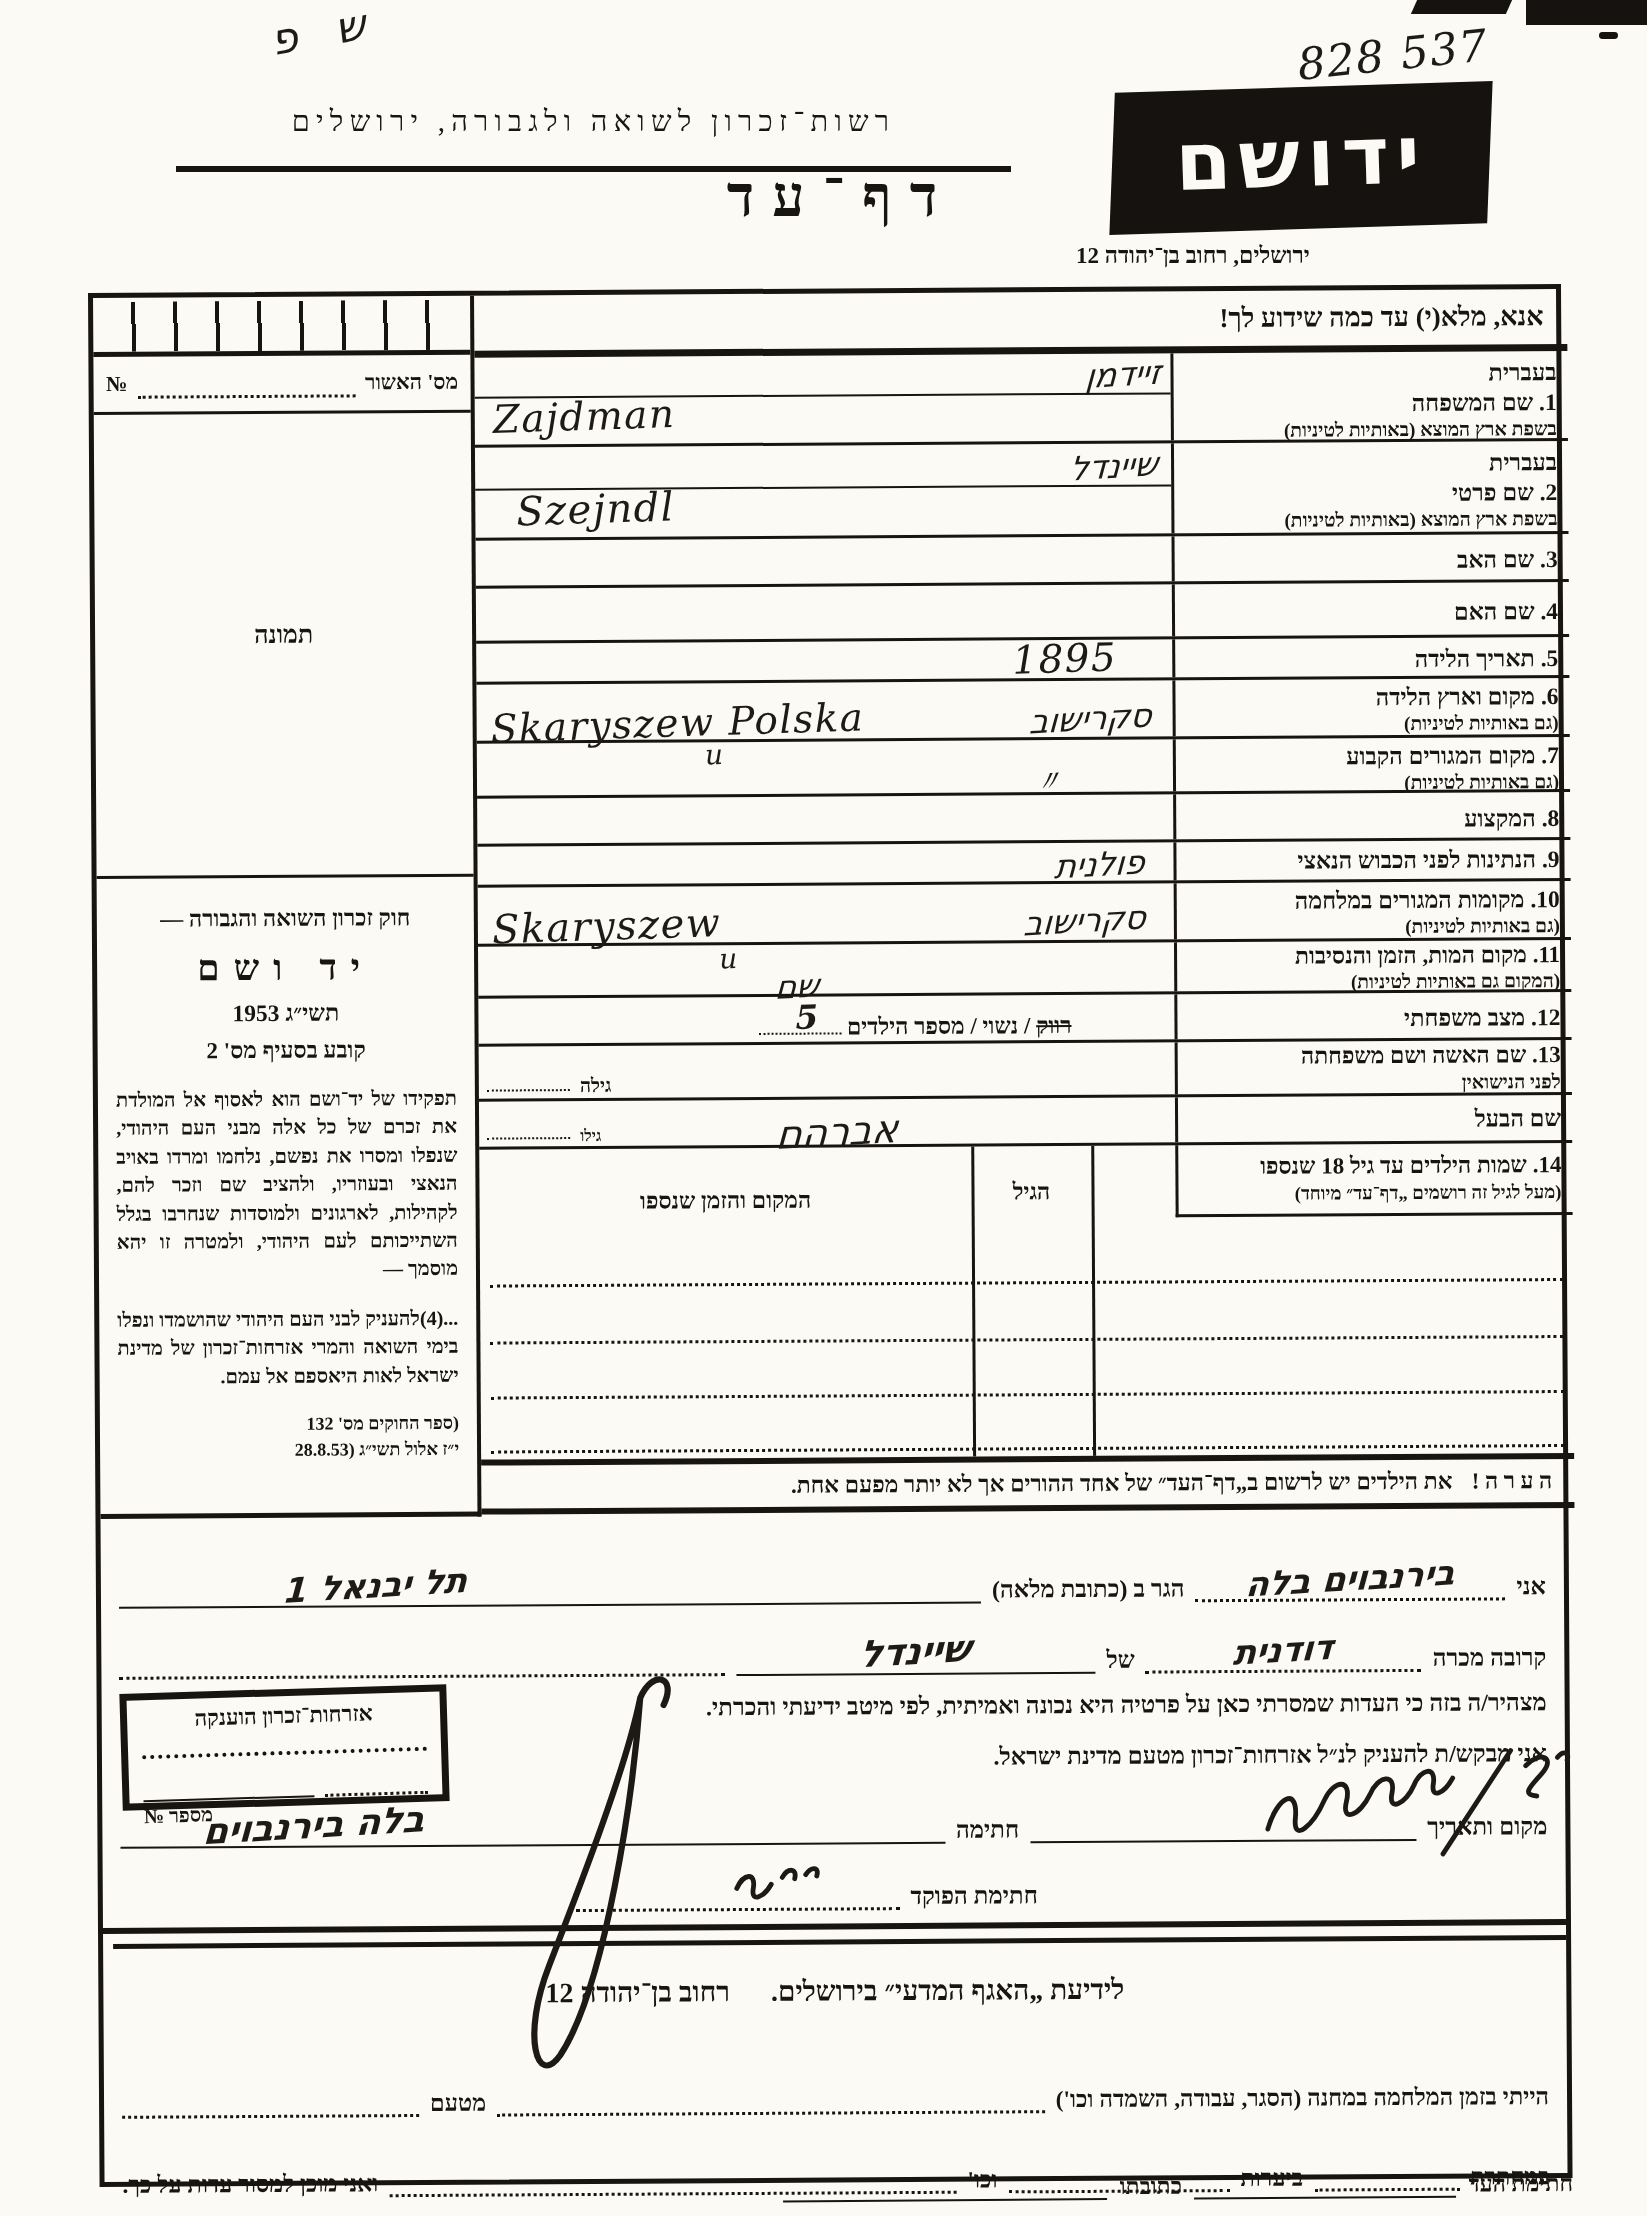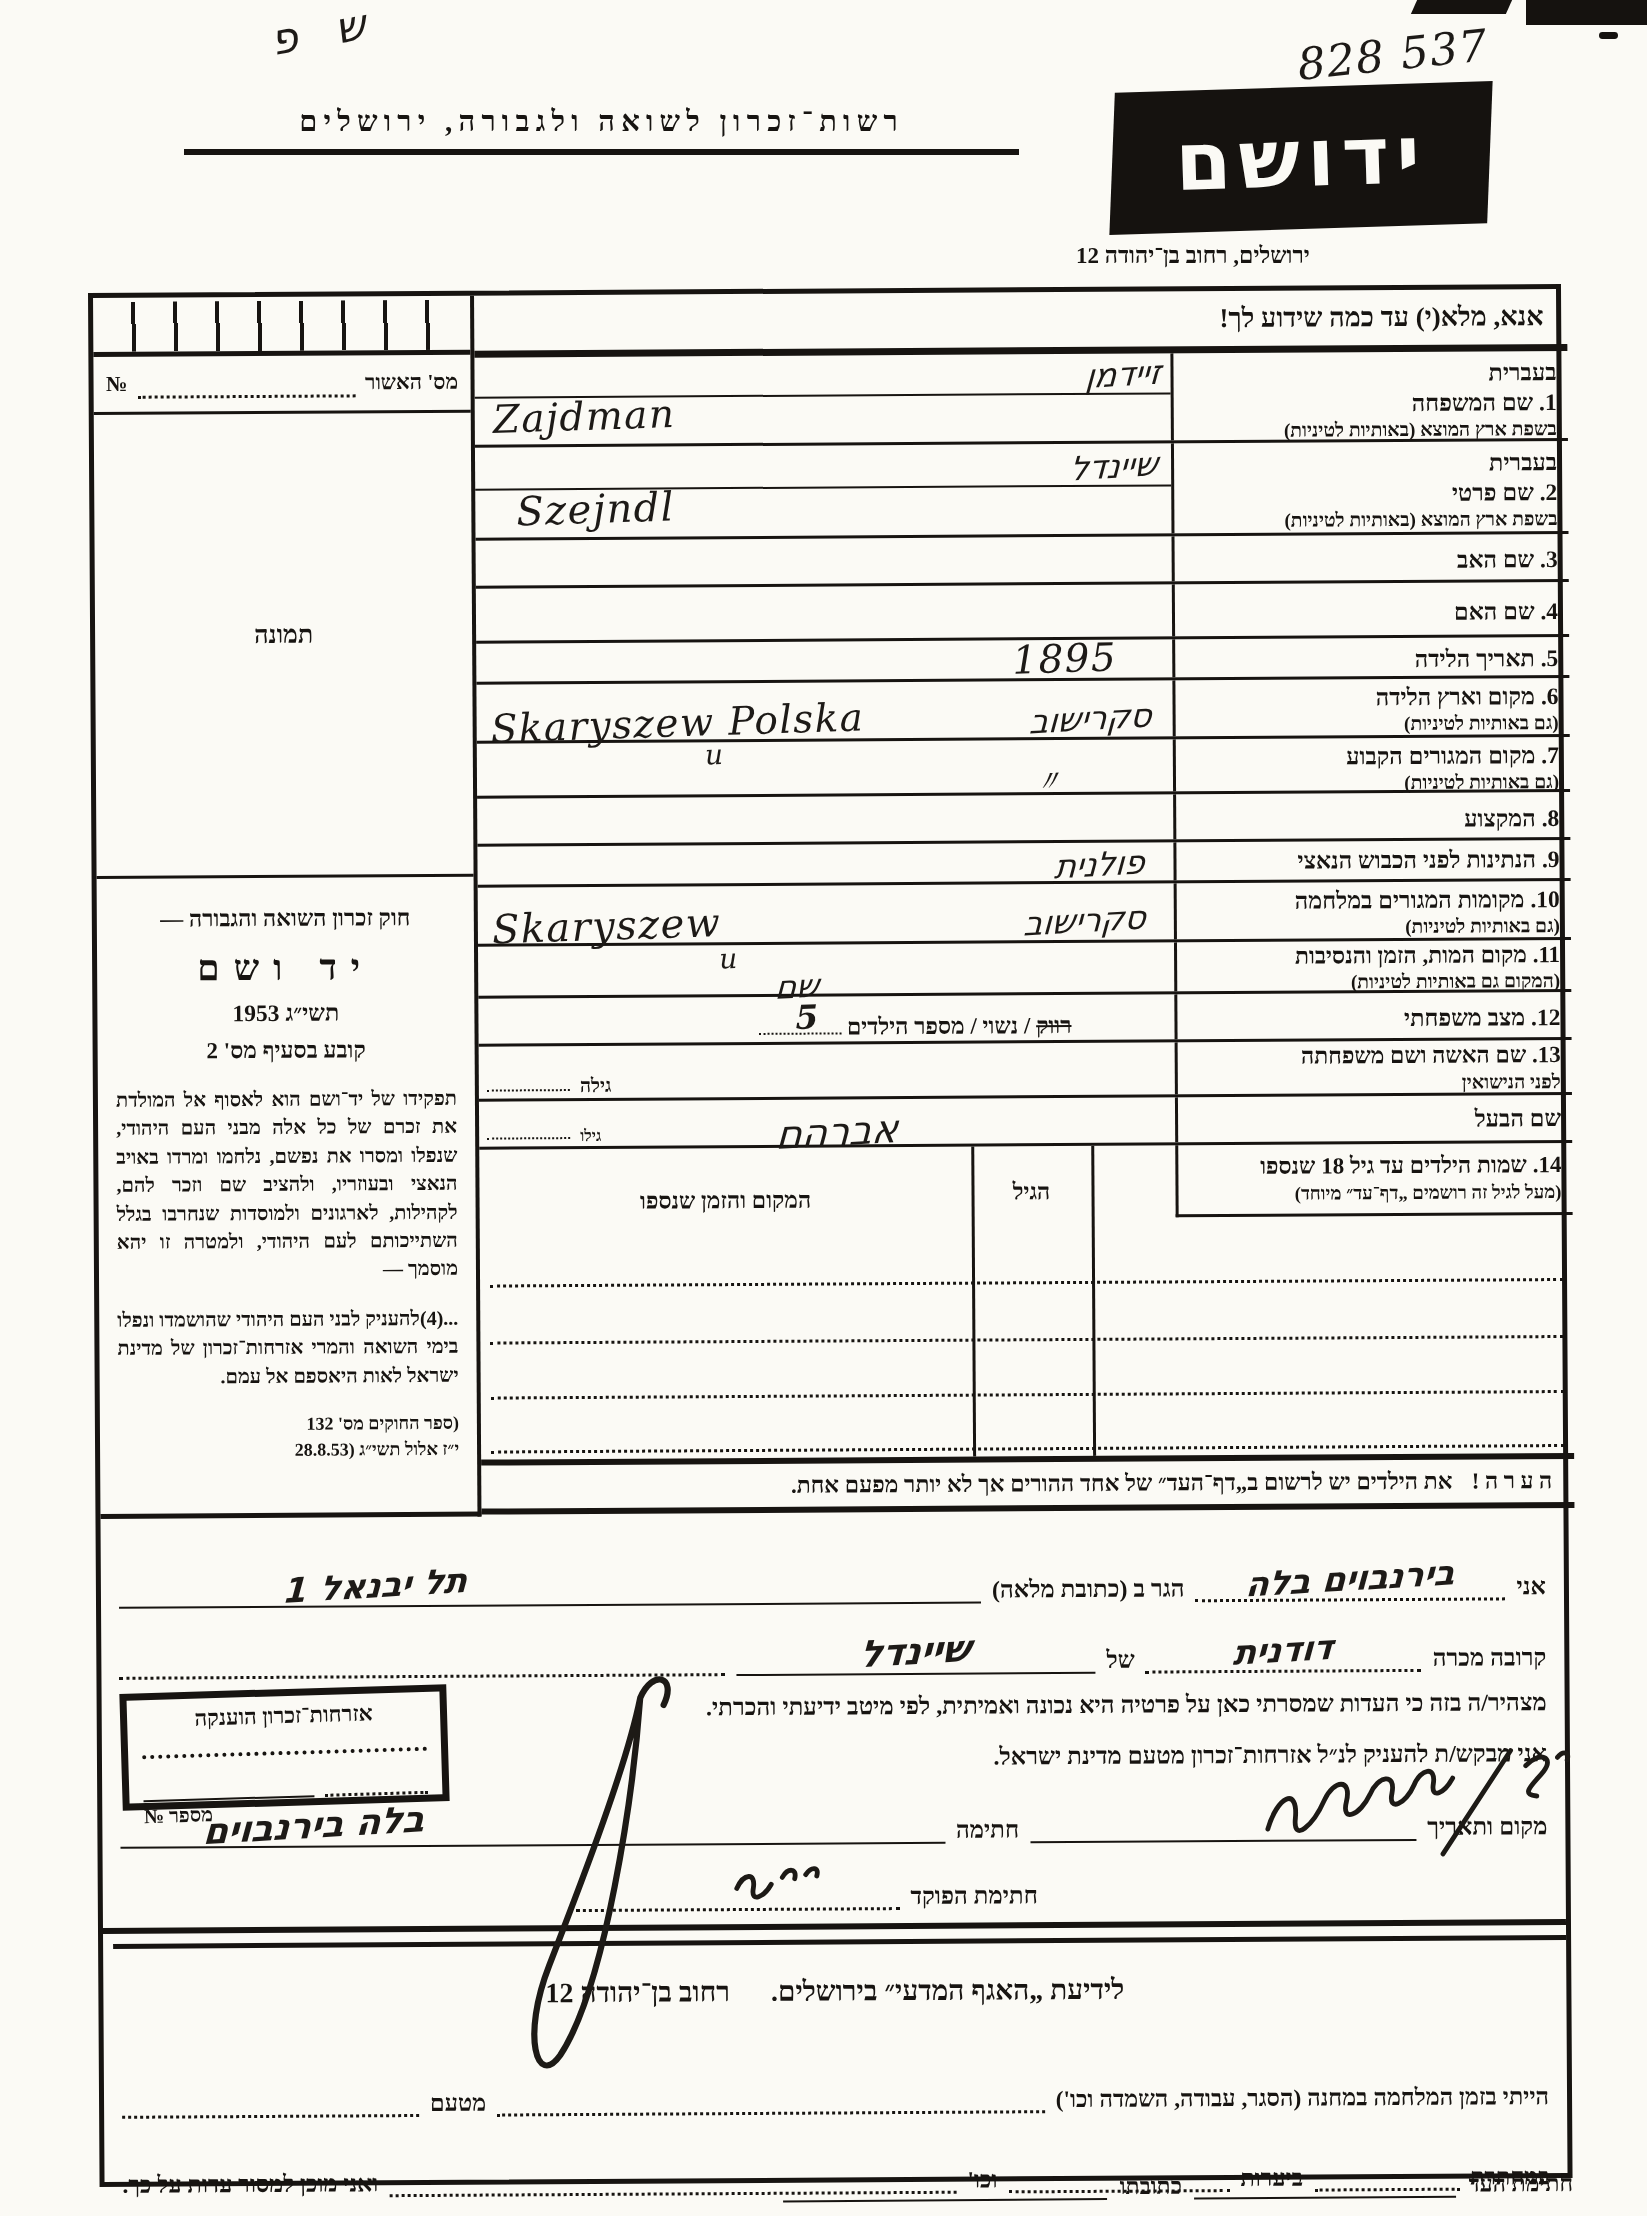--- a/index.html
+++ b/index.html
@@ -6,22 +6,22 @@
   body{background:#8a8a8a;font-family:"Liberation Serif",serif}
   #scan{position:relative;width:1648px;height:2216px;background:#fbfaf5;color:#171411;
         direction:rtl;overflow:hidden}
   .abs{position:absolute}
   
   .hwh{font-family:"DejaVu Sans",sans-serif;font-style:italic;display:inline-block;
        transform:rotate(-3deg) skewX(-8deg);color:#1d1a17}
   .hwl{font-family:"DejaVu Serif",serif;font-style:italic;display:inline-block;
        transform:rotate(-1.5deg);color:#1d1a17;letter-spacing:1.4px}
   
-  #auth{left:184px;top:105px;width:835px;text-align:center;font-size:29px;font-weight:bold;
-        letter-spacing:6.2px;border-bottom:6.2px solid #171411;padding-bottom:11px}
+  #auth{left:176px;top:105px;width:835px;text-align:center;font-size:29px;font-weight:normal;
+        letter-spacing:6.2px;border-bottom:6.2px solid #171411;padding-bottom:28px}
   #title{left:717px;top:164px;width:248px;text-align:center;font-size:57px;font-weight:bold;letter-spacing:18px}
   #subtitle{left:228px;top:229px;width:524px;text-align:center;font-size:30px;font-weight:bold;letter-spacing:7.6px}
   #logo{left:1112px;top:87px;width:378px;height:142px;background:#15120f;
         transform:rotate(-1.8deg) skewX(-4deg);display:flex;align-items:center;justify-content:center}
   #logo span{color:#fbfaf5;font-family:"DejaVu Sans",sans-serif;font-weight:bold;font-size:81px;
         letter-spacing:7px;transform:skewX(4deg)}
   #logoaddr{left:1076px;top:243px;width:441px;text-align:left;font-size:23px;font-weight:bold}
   #serial{left:1297px;top:29px;font-size:44px;transform:rotate(-6deg)}
   #cornerhw{left:270px;top:5.5px;font-size:43px;transform:rotate(-10deg);letter-spacing:12.4px}
   .tear{background:#15120f;position:absolute}
@@ -94,20 +94,21 @@
 
 <div id="scan">
 
   <div class="tear" style="left:1414px;top:0;width:95px;height:14px;transform:skewX(-24deg)"></div>
   <div class="tear" style="left:1526px;top:0;width:122px;height:25px"></div>
   <div class="tear" style="left:1599px;top:32px;width:19.3px;height:7px;border-radius:3.4px"></div>
 
   <div class="abs hwh" id="cornerhw">ש פ</div>
   <div class="abs hwl" id="serial">537 828</div>
   <div class="abs" id="auth">רשות־זכרון לשואה ולגבורה, ירושלים</div>
+  <div class="abs" id="title">דף־עד</div>
   <div class="abs" id="logo">
       <span>ידושם</span>
     </div>
   <div class="abs" id="logoaddr">ירושלים, רחוב בן־יהודה 12</div>
 
   <div id="form">
 
     <div id="leftcol">
       <div class="comb"></div>
       <div class="aprow">

